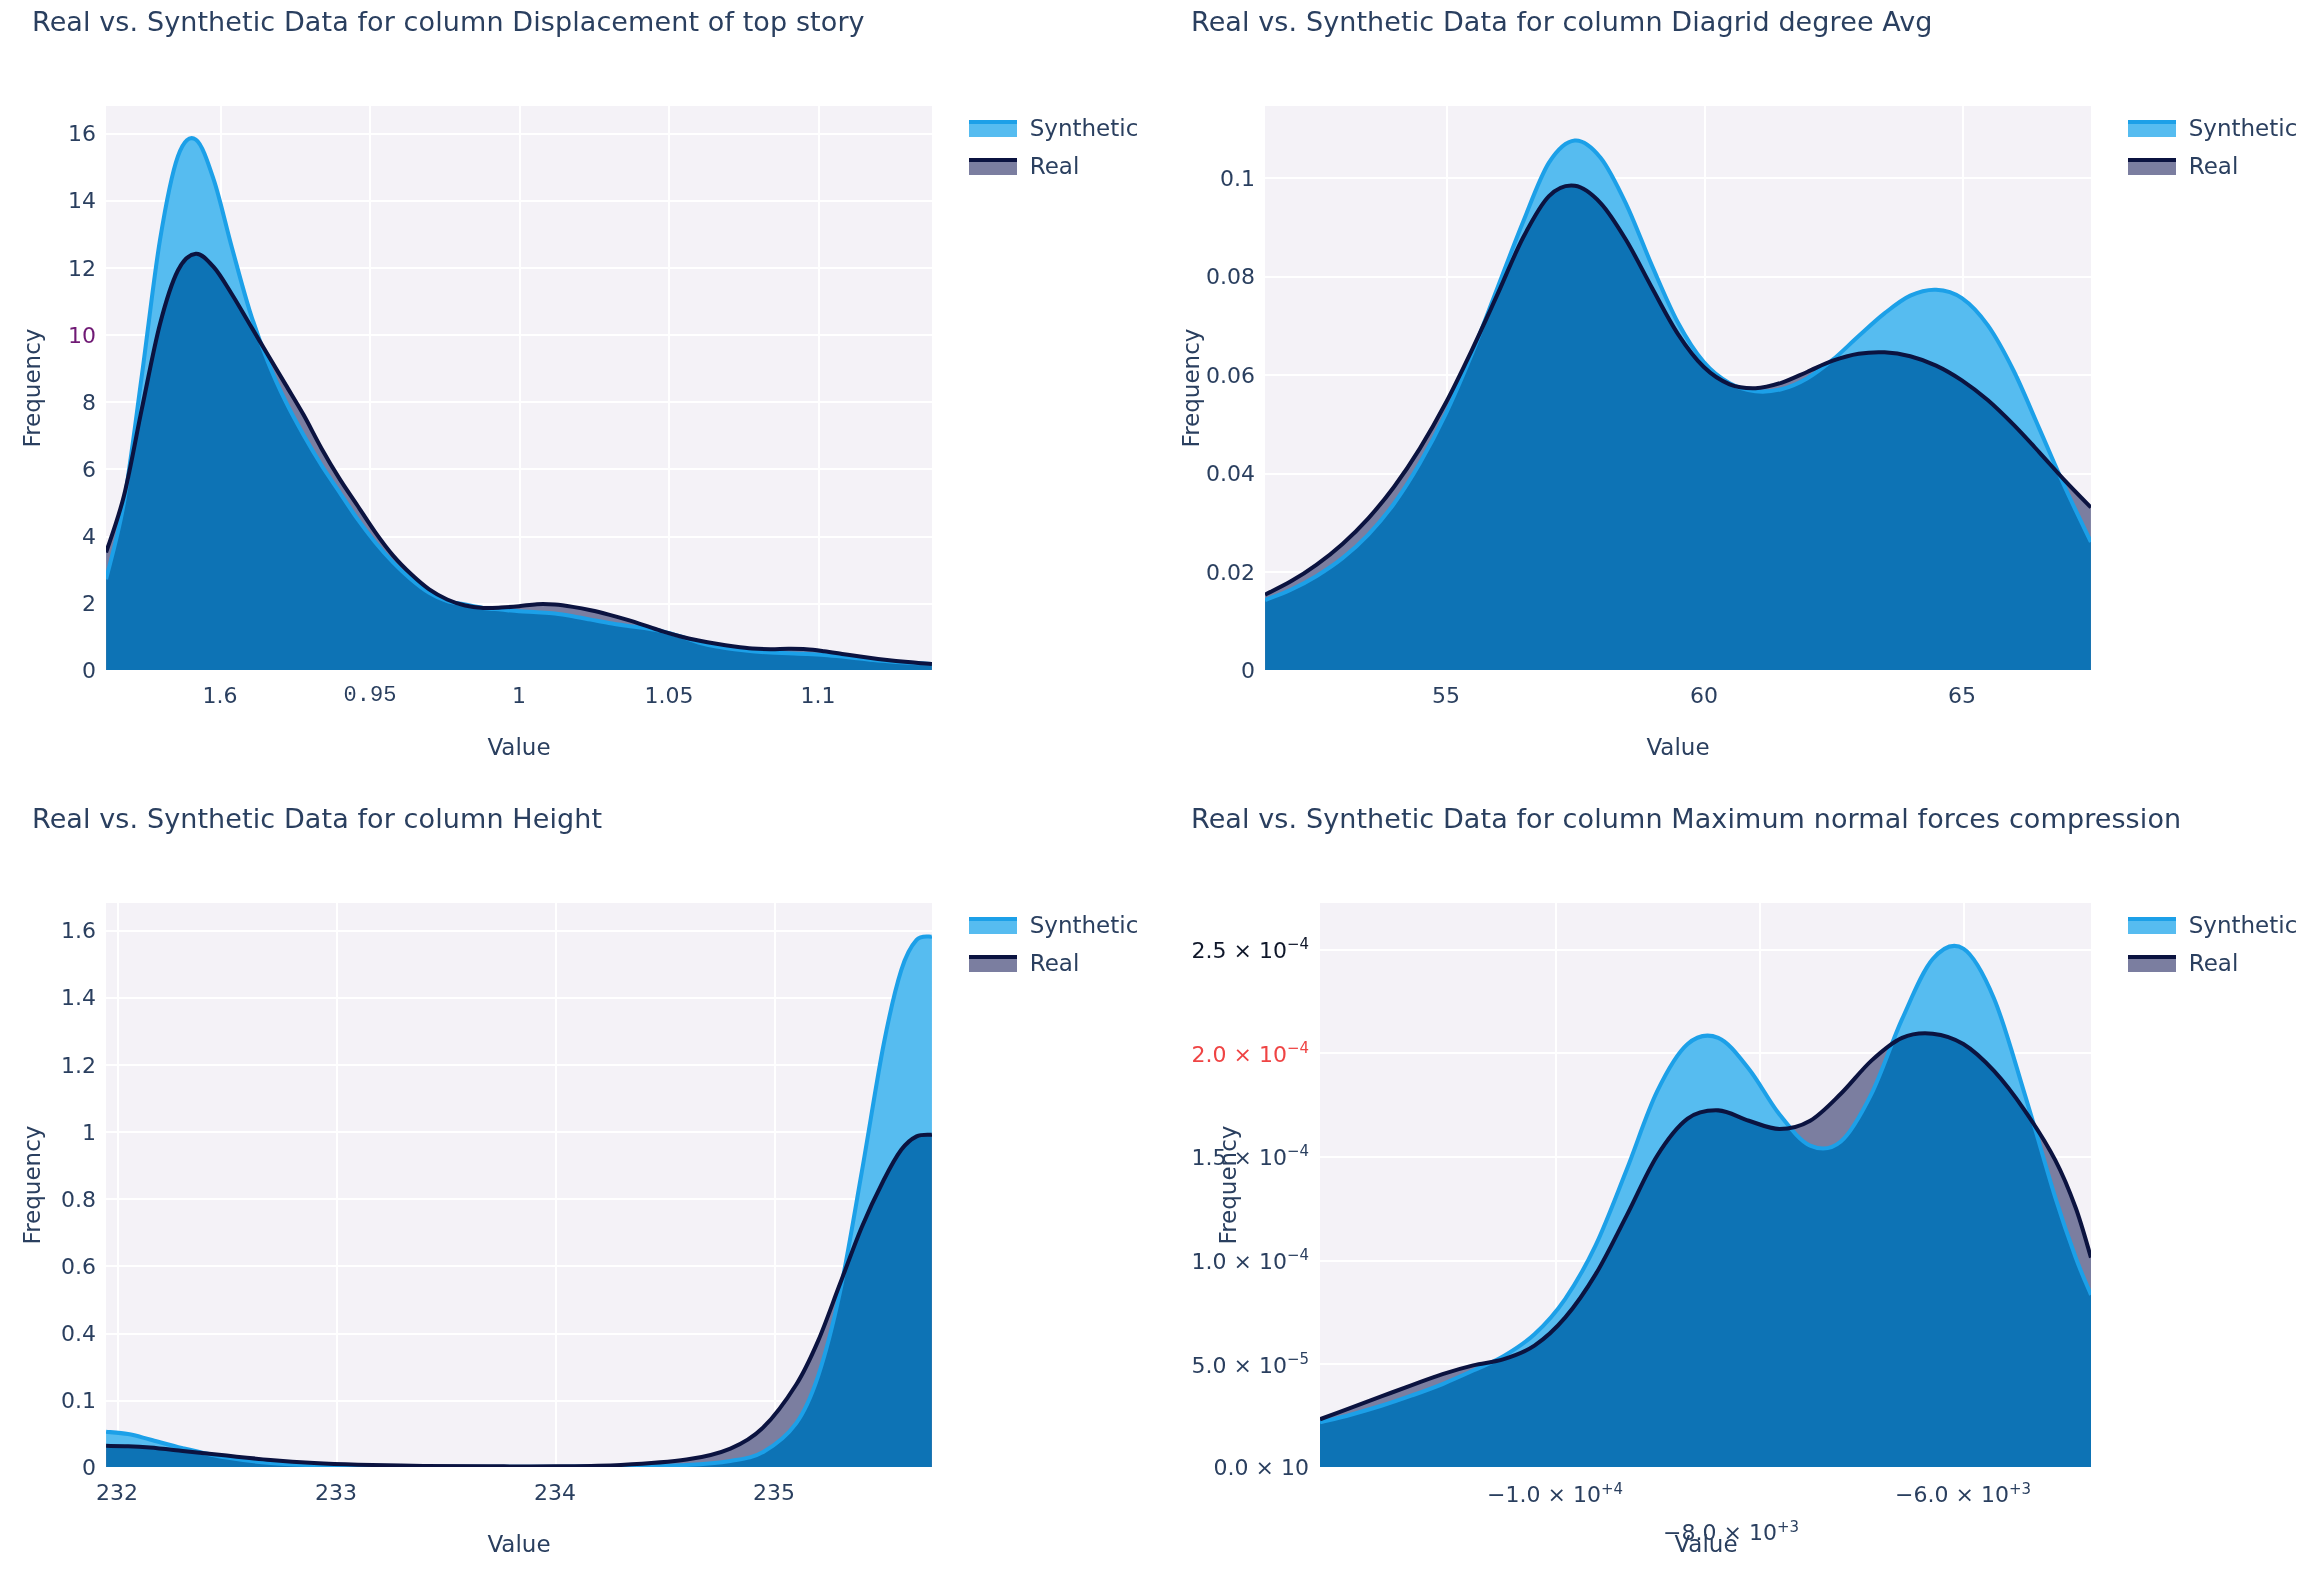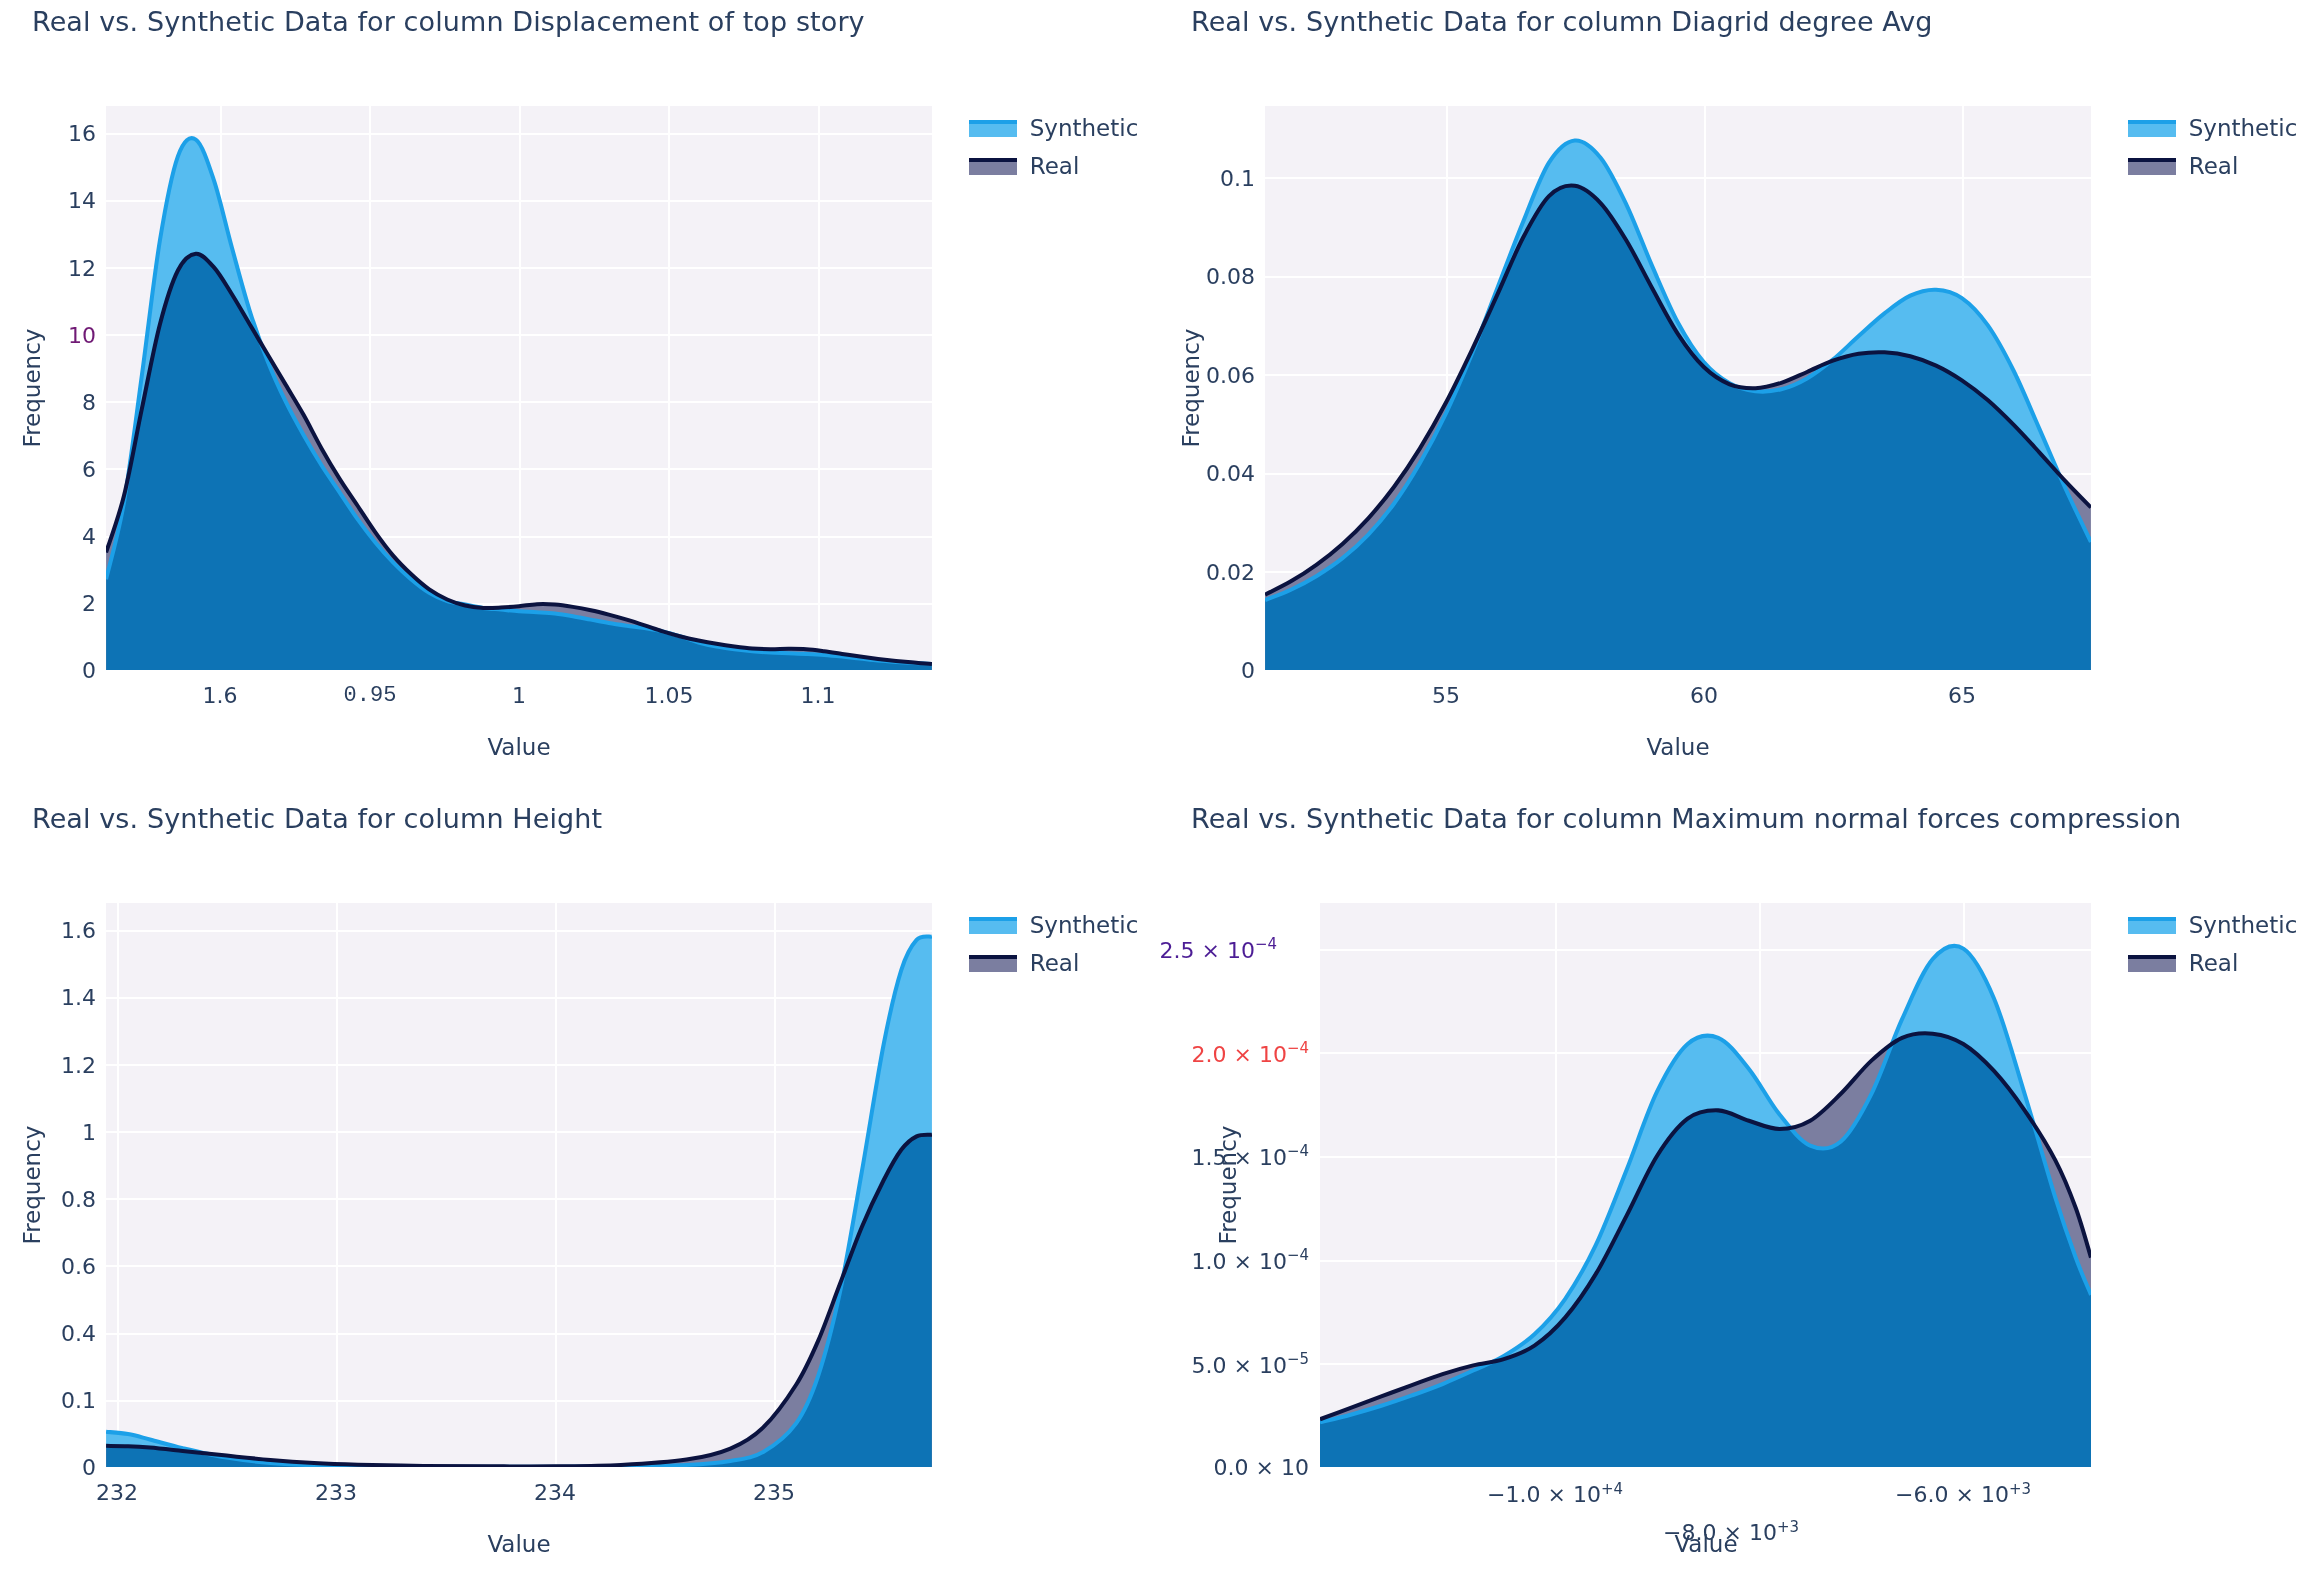--- a/index.html
+++ b/index.html
@@ -313,21 +313,21 @@
           <path d="M 0.00 897.13 C 8.87 893.83, 35.50 883.92, 53.25 877.32 C 70.99 870.71, 88.74 864.11, 106.49 857.50 C 124.24 850.89, 141.99 844.17, 159.74 837.68 C 177.48 831.20, 195.23 824.29, 212.98 818.59 C 230.73 812.88, 248.48 807.78, 266.23 803.46 C 283.97 799.13, 301.72 798.35, 319.47 792.65 C 337.22 786.94, 354.97 781.24, 372.72 769.23 C 390.46 757.22, 408.21 741.31, 425.96 720.59 C 443.71 699.87, 461.46 674.35, 479.21 644.93 C 496.95 615.50, 514.70 578.27, 532.45 544.04 C 550.20 509.82, 567.95 467.78, 585.70 439.56 C 603.44 411.34, 621.19 387.92, 638.94 374.71 C 656.69 361.50, 674.44 359.69, 692.19 360.29 C 709.93 360.89, 727.68 372.90, 745.43 378.31 C 763.18 383.71, 780.93 392.72, 798.68 392.72 C 816.42 392.72, 834.17 388.52, 851.92 378.31 C 869.67 368.10, 887.42 348.88, 905.17 331.47 C 922.91 314.06, 940.66 290.04, 958.41 273.82 C 976.16 257.61, 993.91 242.00, 1011.66 234.19 C 1029.40 226.38, 1047.15 225.18, 1064.90 226.99 C 1082.65 228.79, 1100.40 234.19, 1118.15 245.00 C 1135.89 255.81, 1153.64 272.62, 1171.39 291.84 C 1189.14 311.05, 1206.89 334.47, 1224.64 360.29 C 1242.38 386.12, 1263.09 418.54, 1277.88 446.76 C 1292.67 474.99, 1303.02 501.41, 1313.38 529.63 C 1323.73 557.86, 1335.56 601.69, 1340.00 616.10 L 1340.00 980.00 L 0.00 980.00 Z" fill="#0d73b5" clip-path="url(#clip-normal-forces)"></path>
           <path d="M 0.00 902.54 C 8.87 900.31, 35.50 894.01, 53.25 889.21 C 70.99 884.40, 88.74 879.30, 106.49 873.71 C 124.24 868.13, 141.99 862.00, 159.74 855.70 C 177.48 849.39, 195.23 843.09, 212.98 835.88 C 230.73 828.68, 248.48 820.57, 266.23 812.46 C 283.97 804.36, 301.72 797.75, 319.47 787.24 C 337.22 776.73, 354.97 765.93, 372.72 749.41 C 390.46 732.90, 408.21 713.98, 425.96 688.16 C 443.71 662.34, 461.46 631.72, 479.21 594.49 C 496.95 557.25, 514.70 509.22, 532.45 464.78 C 550.20 420.34, 567.95 364.50, 585.70 327.87 C 603.44 291.24, 621.19 260.61, 638.94 245.00 C 656.69 229.39, 674.44 226.99, 692.19 234.19 C 709.93 241.40, 727.68 266.02, 745.43 288.24 C 763.18 310.45, 780.93 345.28, 798.68 367.50 C 816.42 389.72, 834.17 413.74, 851.92 421.54 C 869.67 429.35, 887.42 429.35, 905.17 414.34 C 922.91 399.33, 940.66 366.90, 958.41 331.47 C 976.16 296.04, 993.91 240.80, 1011.66 201.76 C 1029.40 162.73, 1047.15 117.70, 1064.90 97.28 C 1082.65 76.86, 1100.40 67.86, 1118.15 79.26 C 1135.89 90.67, 1153.64 123.70, 1171.39 165.74 C 1189.14 207.77, 1206.89 273.82, 1224.64 331.47 C 1242.38 389.12, 1263.09 464.18, 1277.88 511.62 C 1292.67 559.06, 1303.02 587.88, 1313.38 616.10 C 1323.73 644.33, 1335.56 670.15, 1340.00 680.96" fill="none" stroke="#1ca0e8" stroke-width="7"></path>
           <path d="M 0.00 897.13 C 8.87 893.83, 35.50 883.92, 53.25 877.32 C 70.99 870.71, 88.74 864.11, 106.49 857.50 C 124.24 850.89, 141.99 844.17, 159.74 837.68 C 177.48 831.20, 195.23 824.29, 212.98 818.59 C 230.73 812.88, 248.48 807.78, 266.23 803.46 C 283.97 799.13, 301.72 798.35, 319.47 792.65 C 337.22 786.94, 354.97 781.24, 372.72 769.23 C 390.46 757.22, 408.21 741.31, 425.96 720.59 C 443.71 699.87, 461.46 674.35, 479.21 644.93 C 496.95 615.50, 514.70 578.27, 532.45 544.04 C 550.20 509.82, 567.95 467.78, 585.70 439.56 C 603.44 411.34, 621.19 387.92, 638.94 374.71 C 656.69 361.50, 674.44 359.69, 692.19 360.29 C 709.93 360.89, 727.68 372.90, 745.43 378.31 C 763.18 383.71, 780.93 392.72, 798.68 392.72 C 816.42 392.72, 834.17 388.52, 851.92 378.31 C 869.67 368.10, 887.42 348.88, 905.17 331.47 C 922.91 314.06, 940.66 290.04, 958.41 273.82 C 976.16 257.61, 993.91 242.00, 1011.66 234.19 C 1029.40 226.38, 1047.15 225.18, 1064.90 226.99 C 1082.65 228.79, 1100.40 234.19, 1118.15 245.00 C 1135.89 255.81, 1153.64 272.62, 1171.39 291.84 C 1189.14 311.05, 1206.89 334.47, 1224.64 360.29 C 1242.38 386.12, 1263.09 418.54, 1277.88 446.76 C 1292.67 474.99, 1303.02 501.41, 1313.38 529.63 C 1323.73 557.86, 1335.56 601.69, 1340.00 616.10" fill="none" stroke="#0b1340" stroke-width="7"></path>
         </svg>
       </div>
       <div class="ytick" style="top: 670px; right: 1009px; color: rgb(42, 63, 95);">0.0 × 10</div>
       <div class="ytick" style="top: 567px; right: 1009px; color: rgb(42, 63, 95);">5.0 × 10<sup>−5</sup></div>
       <div class="ytick" style="top: 463px; right: 1009px; color: rgb(42, 63, 95); margin-left: 12px;">1.0 × 10<sup>−4</sup></div>
       <div class="ytick" style="top: 359px; right: 1009px; color: rgb(42, 63, 95);">1.5 × 10<sup>−4</sup></div>
       <div class="ytick" style="top: 256px; right: 1009px; color: #ef4444;">2.0 × 10<sup>−4</sup></div>
-      <div class="ytick" style="top: 152px; right: 1041px; color: #4c1d95;">2.5 × 10<sup>−4</sup></div>
+      <div class="ytick" style="top: 152px; right: 1009px; color: #0f172a;">2.5 × 10<sup>−4</sup></div>
       <div class="xtick" style="left: 396px; top: 683px; color: rgb(42, 63, 95);">−1.0 × 10<sup>+4</sup></div>
       <div class="xtick" style="left: 572px; top: 683px; color: rgb(42, 63, 95); margin-top: 38px;">−8.0 × 10<sup>+3</sup></div>
       <div class="xtick" style="left: 804px; top: 683px; color: rgb(42, 63, 95);">−6.0 × 10<sup>+3</sup></div>
       <div class="axis-title-x" style="left: 547px; top: 734px; color: rgb(42, 63, 95);">Value</div>
       <div class="axis-title-y" style="left: 69px; top: 388px; transform: translate(-50%, -50%) rotate(-90deg); color: rgb(42, 63, 95);">Frequency</div>
       <div class="legend" style="left: 969px; top: 115px;">
         <div class="legend-row">
           <span class="legend-swatch" style="background: rgb(86, 188, 240);">
             <span class="top-line" style="background: rgb(28, 160, 232);"></span>
           </span>

